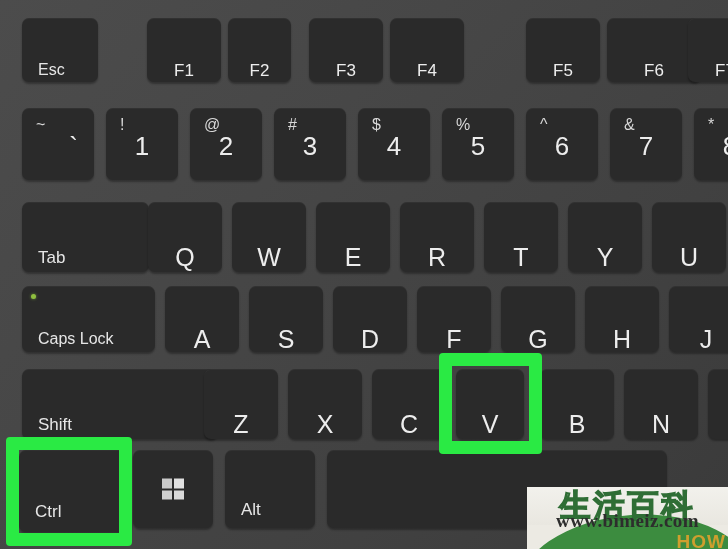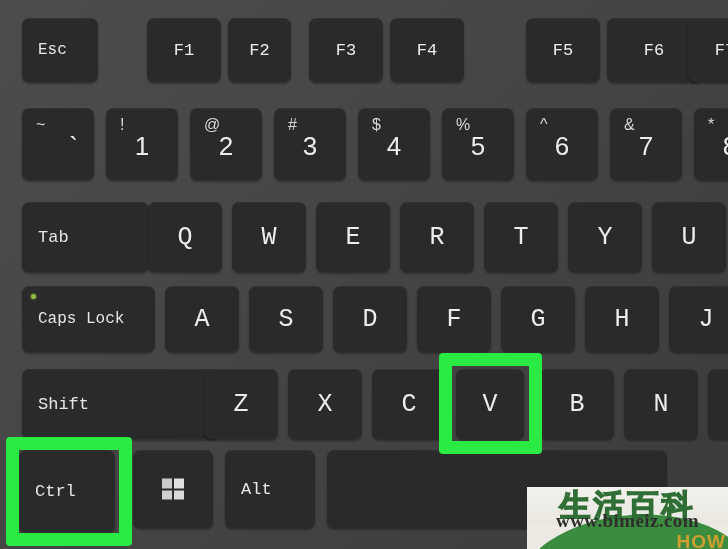--- a/index.html
+++ b/index.html
@@ -21,24 +21,25 @@
   .key {
     position: absolute;
     background: #2a2a2a;
     border-radius: 7px;
     box-shadow: 0 2px 2px rgba(0,0,0,0.32), inset 0 1px 0 rgba(255,255,255,0.035);
     box-sizing: border-box;
   }
   .key .lbl {
     position: absolute;
     color: #e3e3e3;
-    font-family: Liberation Mono, monospace;
+    font-family: Liberation Sans, sans-serif;
     -webkit-font-smoothing: antialiased;
     white-space: nowrap;
     line-height: 1;
+    margin-top: 20px;
   }
   
   .key.center .lbl {
     left: 0; right: 0;
     top: 50%;
     transform: translateY(-50%);
     text-align: center;
     font-size: 25px;
     font-weight: 400;
     color: #ededed;
@@ -318,21 +319,21 @@
       </div>
       <div class="key center" style="left: 540px; top: 369px; width: 74px; height: 70px;">
         <span class="lbl">B</span>
       </div>
       <div class="key center" style="left: 624px; top: 369px; width: 74px; height: 70px;">
         <span class="lbl">N</span>
       </div>
       <div class="key center" style="left: 708px; top: 369px; width: 74px; height: 70px;">
         <span class="lbl"></span>
       </div>
-      <div class="key word" style="left: 19px; top: 450px; width: 96px; height: 82px;">
+      <div class="key word" style="left: 19px; top: 450px; width: 113px; height: 82px;">
         <span class="lbl">Ctrl</span>
       </div>
       <div class="key" style="left: 133px; top: 450px; width: 80px; height: 78px;">
         <span class="winlogo">
           <i></i>
           <i></i>
           <i></i>
           <i></i>
         </span>
       </div>

